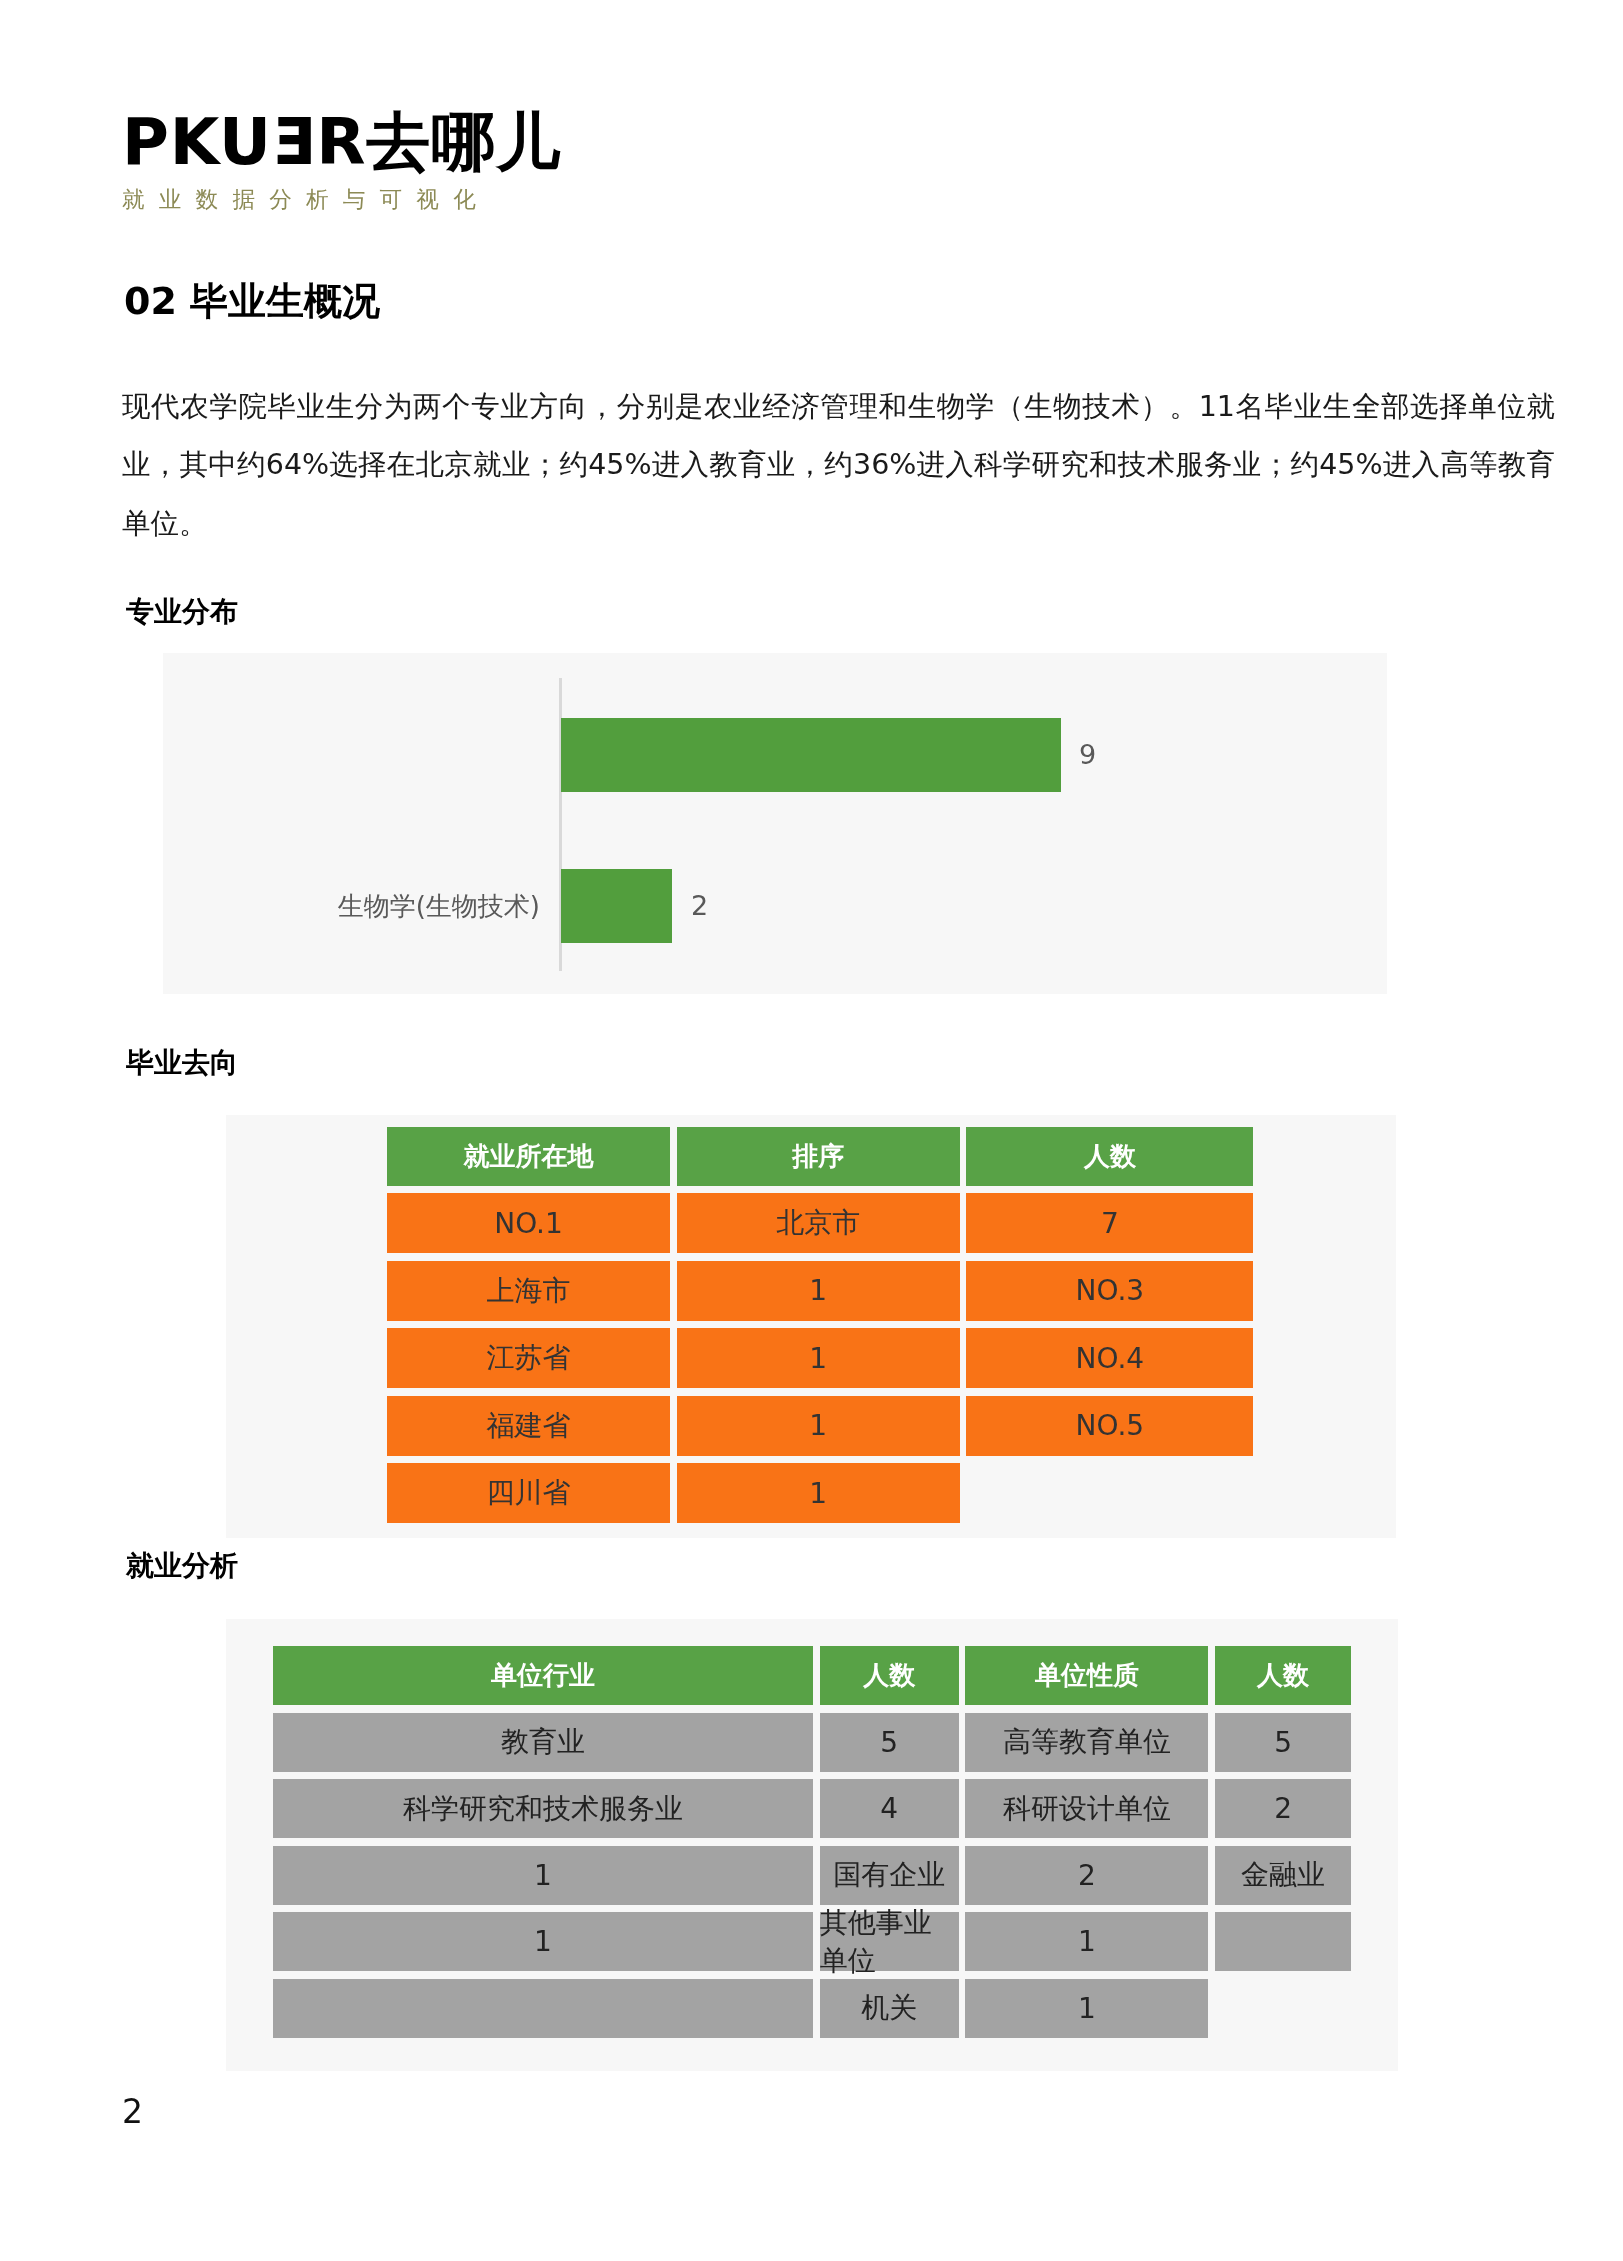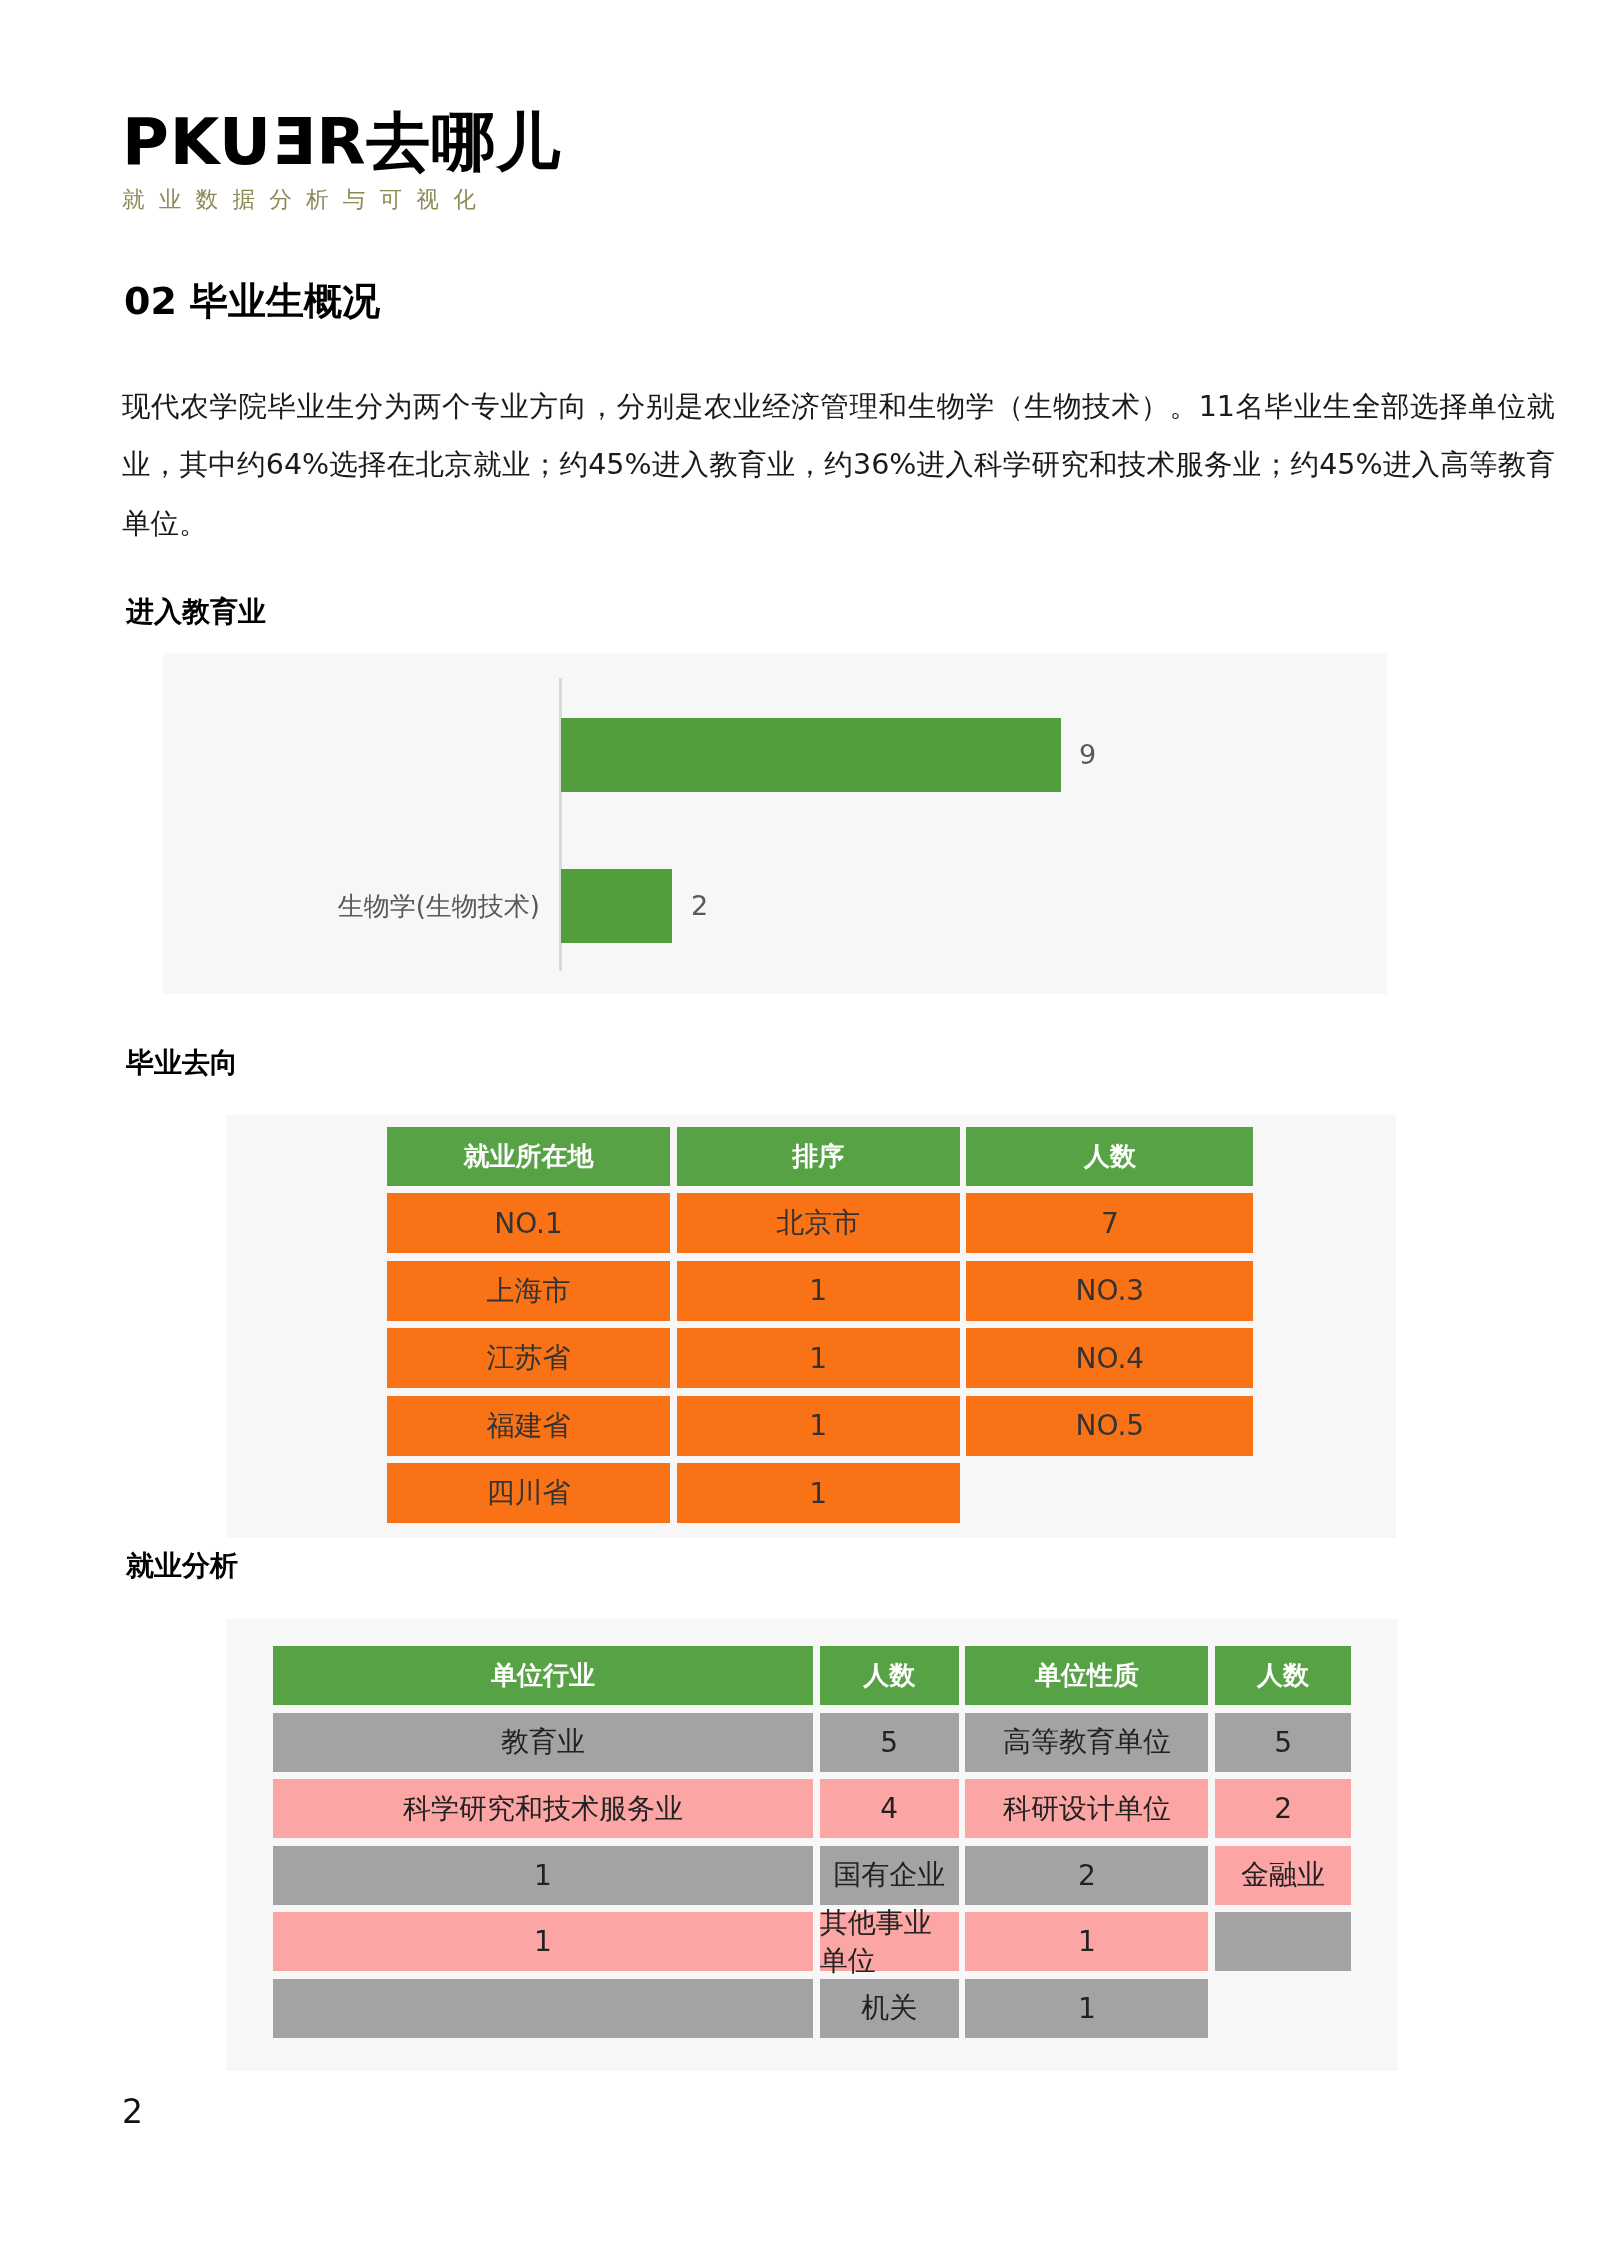--- a/index.html
+++ b/index.html
@@ -38,40 +38,40 @@
   .tbl{position:absolute;display:grid;}
   .cell{display:flex;align-items:center;justify-content:center;}
   .hc{background:#58a246;color:#ffffff;font-size:26px;font-weight:700;}
   .tbl1{left:161px;top:11.7px;grid-template-columns:283px 283px 287px;gap:7.5px 6.7px;}
   .tbl1 .hc{height:59px;}
   .tbl1 .bc{height:60px;background:#f97316;color:#333333;font-size:28px;}
   .tbl2{left:47px;top:27px;grid-template-columns:540px 139px 243px 136px;gap:7.5px 6.7px;}
   .tbl2 .hc{height:59px;}
   .tbl2 .bc{height:59px;color:#222222;font-size:28px;}
   .tbl2 .odd{background:#a3a3a3;}
-  .tbl2 .even{background:#fca5a5;}
+  .tbl2 .even{background:#a3a3a3;}
 
   
   .page-num{position:absolute;left:122px;top:2092px;font-size:33px;color:#111111;}
 </style>
 </head>
 <body>
 
 <div class="page">
 
   <header class="logo">
     <div class="brand">PKUƎR去哪儿</div>
     <div class="tagline">就业数据分析与可视化</div>
   </header>
 
   <h1 class="page-h">02 毕业生概况</h1>
 
   <p class="intro">现代农学院毕业生分为两个专业方向，分别是农业经济管理和生物学（生物技术）。11名毕业生全部选择单位就业，其中约64%选择在北京就业；约45%进入教育业，约36%进入科学研究和技术服务业；约45%进入高等教育单位。</p>
 
-  <h2 class="sec-title t-major">进入教育业</h2>
+  <h2 class="sec-title t-major">专业分布</h2>
 
   <div class="panel chart-panel">
     <div class="axis"></div>
 
     <div class="bar b1" style="width: 500px; background: rgb(82, 158, 61);"></div>
     <div class="bar-value bv1" style="left: 916px;">9</div>
 
     <div class="bar-label bl2">生物学(生物技术)</div>
     <div class="bar b2" style="width: 111px; background: rgb(82, 158, 61);"></div>
     <div class="bar-value bv2" style="left: 528px;">2</div>

